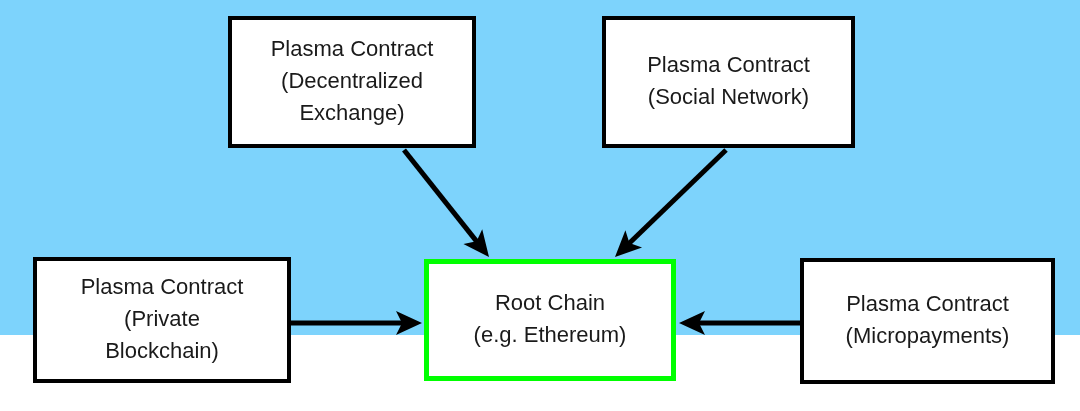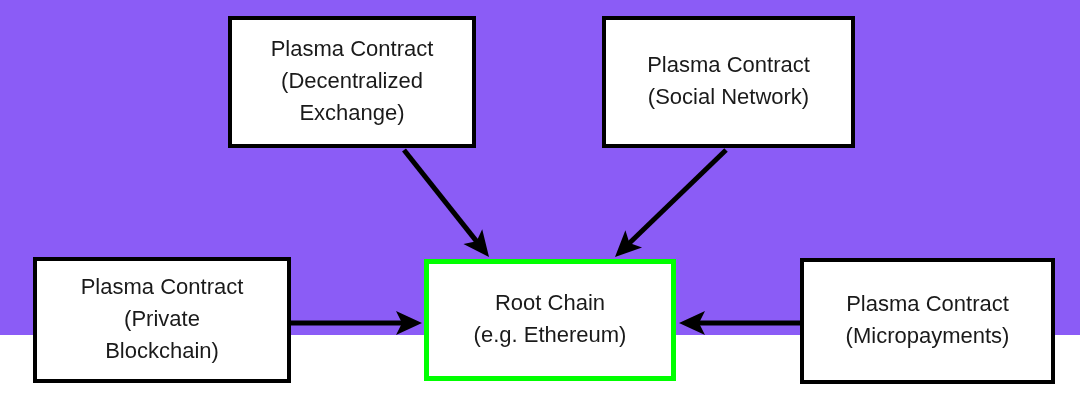--- a/index.html
+++ b/index.html
@@ -11,21 +11,21 @@
   body {
     width: 1080px;
     height: 411px;
     font-family: "Liberation Sans", sans-serif;
     overflow: hidden;
   }
   #diagram-root {
     position: relative;
     width: 1080px;
     height: 335px;
-    background: #8b5cf6;
+    background: #7dd3fc;
   }
   #diagram-svg {
     position: absolute;
     top: 0;
     left: 0;
     width: 1080px;
     height: 411px;
     display: block;
   }
   .node-box {

